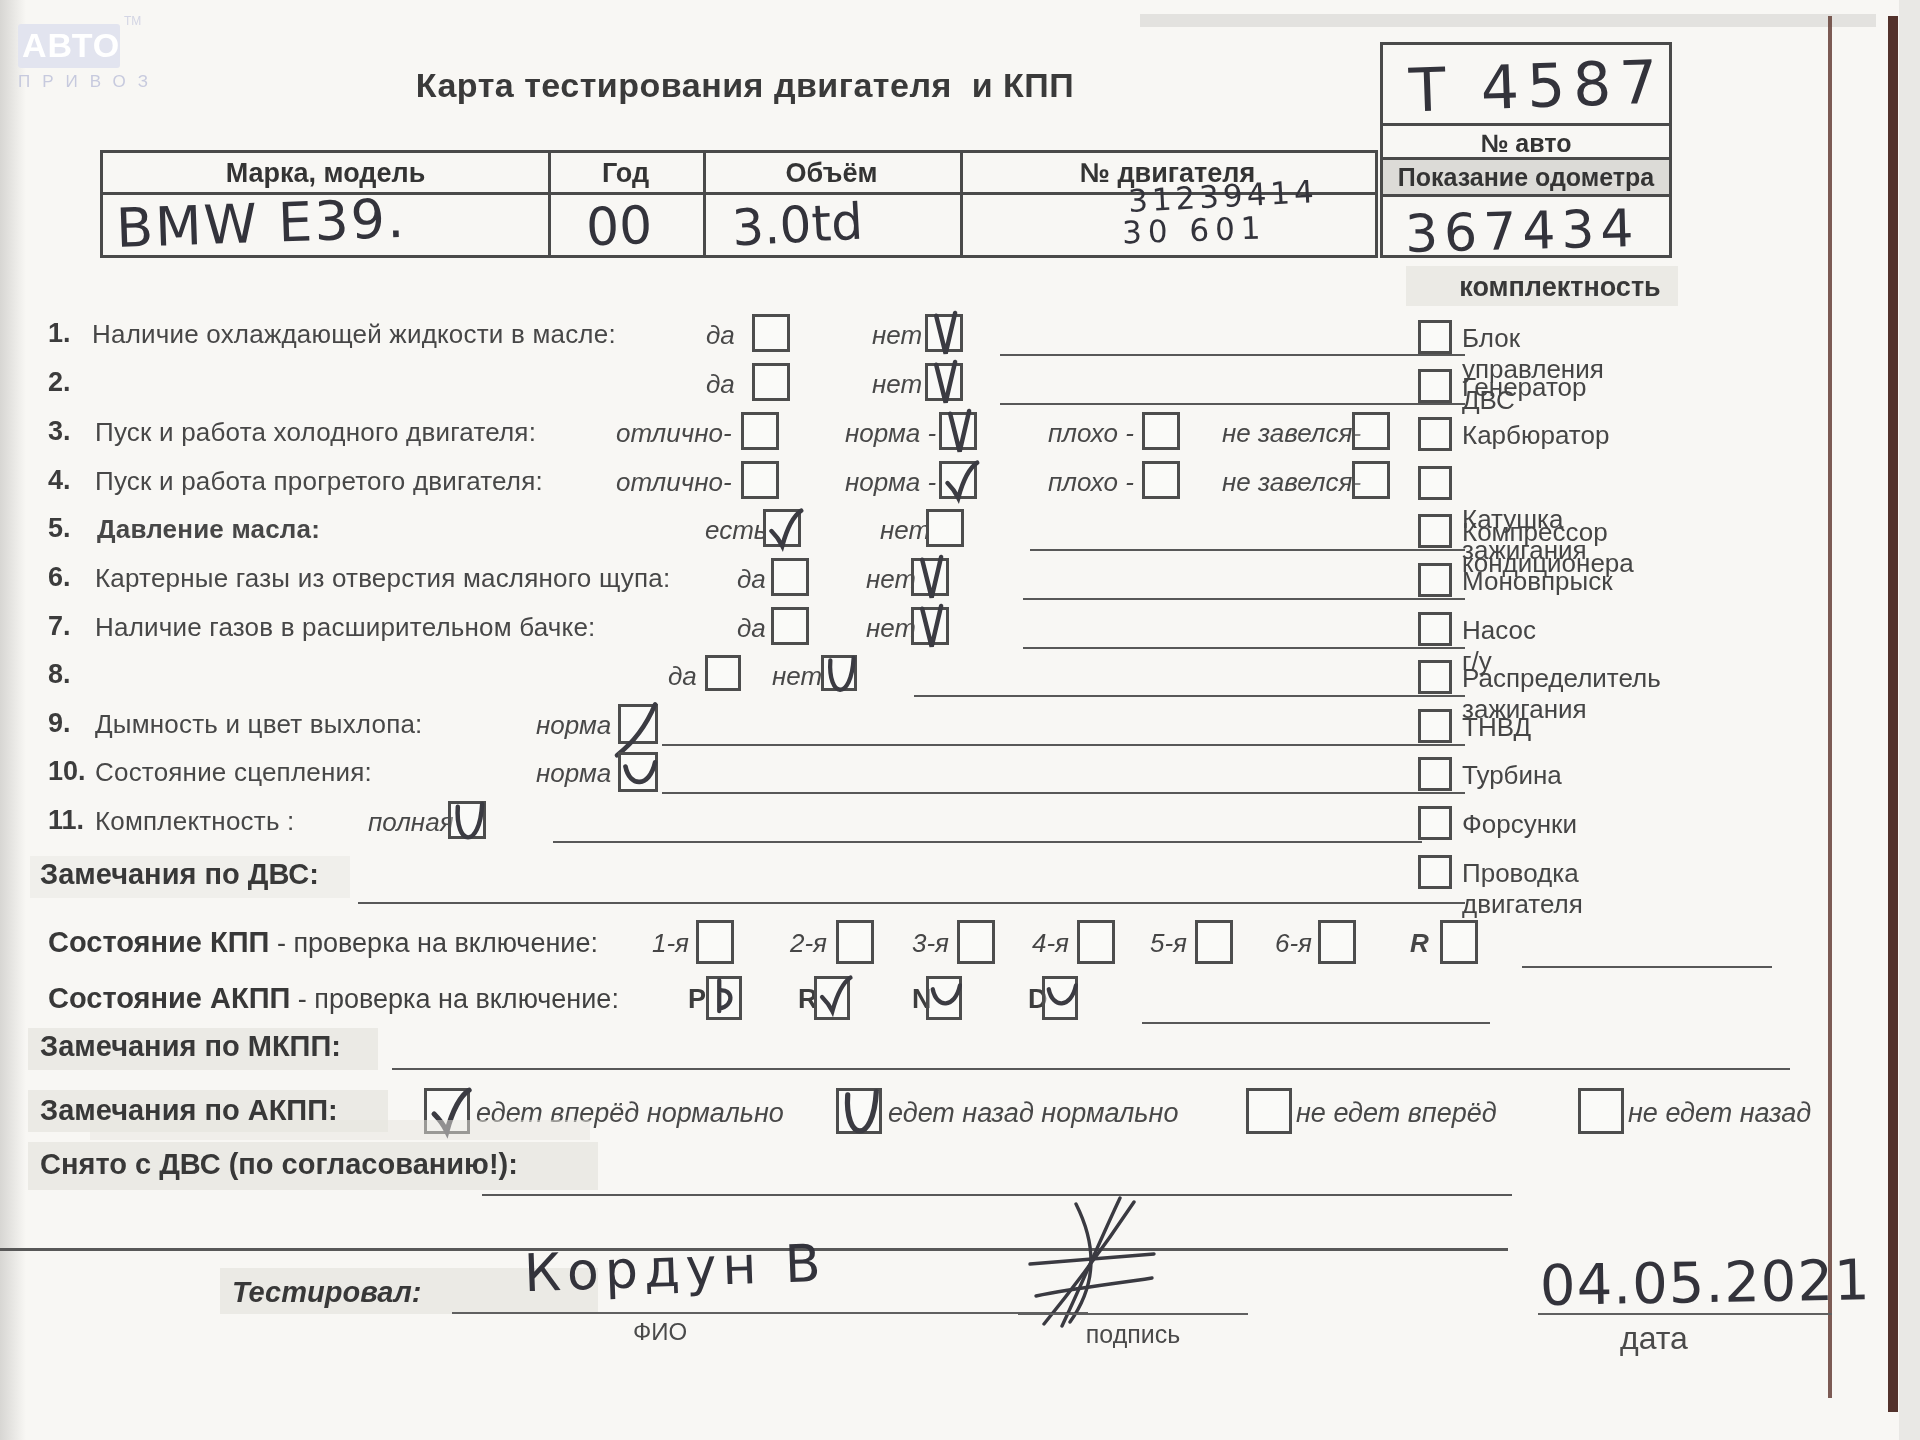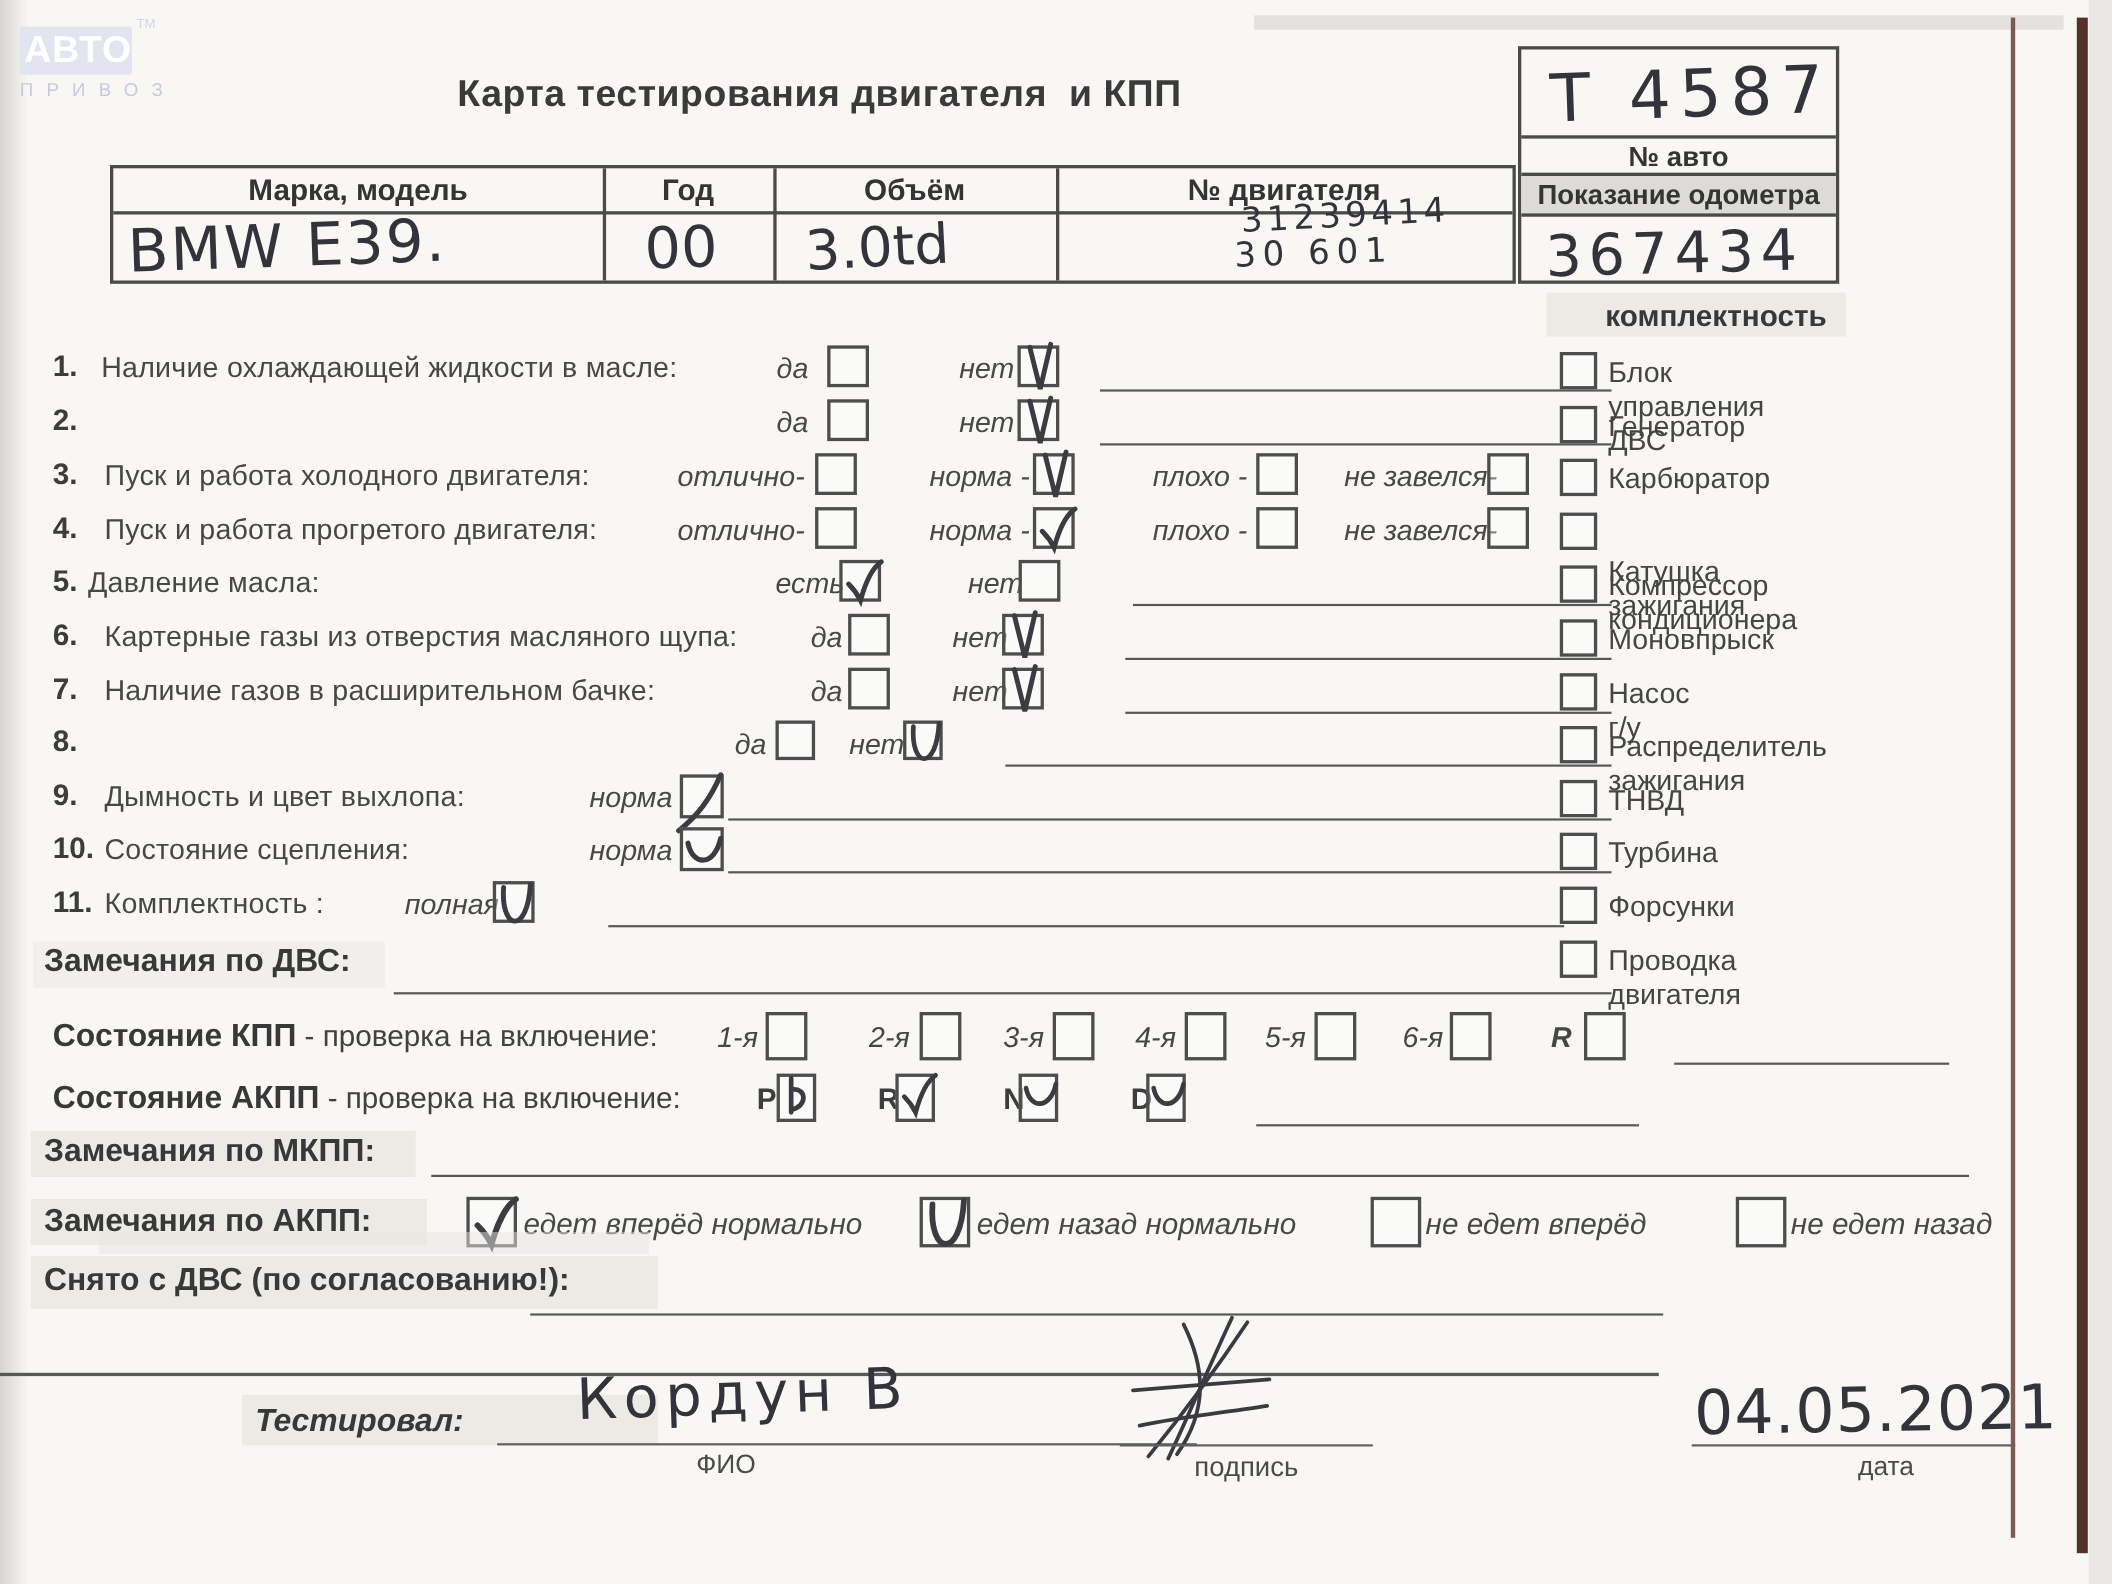--- a/index.html
+++ b/index.html
@@ -157,21 +157,21 @@
     </svg>
           </span>
         </span>
         <span class="abs opt-label" style="left:1048px;top:8px;">плохо -</span>
         <span class="cbox" style="left:1142px;top:2px;width:38px;height:38px;"></span>
         <span class="abs opt-label" style="left:1222px;top:8px;">не завелся-</span>
         <span class="cbox" style="left:1352px;top:2px;width:38px;height:38px;"></span>
       </div>
       <div class="abs" style="left:0;top:507px;width:1800px;height:48px;">
         <span class="abs num" style="left:48px;top:6px;">5.</span>
-        <span class="abs row-label" style="left:80px;top:7px;">Давление масла:</span>
+        <span class="abs row-label" style="left:97px;top:7px;font-weight:bold;">Давление масла:</span>
         <span class="abs opt-label" style="left:705px;top:8px;">есть</span>
         <span class="cbox" style="left:763px;top:2px;width:38px;height:38px;">
           <span style="position:absolute;left:-4px;top:-4px;pointer-events:none;">
     <svg width="46" height="46" viewBox="0 0 34 34" style="overflow:visible">
       <path d="M7,17 C11,21 13,24 15,28 C18,17 23,6 29,2" fill="none" stroke="#3b3b42" stroke-width="3.3" stroke-linecap="round"></path>
     </svg>
           </span>
         </span>
         <span class="abs opt-label" style="left:880px;top:8px;">нет</span>
         <span class="cbox" style="left:926px;top:2px;width:38px;height:38px;"></span>
@@ -366,15 +366,15 @@
         <path d="M28,72 L152,62"></path>
         <path d="M34,104 C72,96 112,92 150,86"></path>
       </g>
     </svg>
   </div>
   <div class="thinline" style="left:1018px;top:1313px;width:230px;"></div>
   <div class="abs caption" style="left:1068px;top:1320px;width:130px;text-align:center;font-size:25px;">подпись</div>
 
   <div class="abs hand" style="left:1540px;top:1250px;font-size:56px;letter-spacing:1px;transform:rotate(-1deg);">04.05.2021</div>
   <div class="thinline" style="left:1538px;top:1313px;width:294px;"></div>
-  <div class="abs caption" style="left:1620px;top:1320px;width:120px;text-align:right;font-size:24px;">дата</div>
+  <div class="abs caption" style="left:1620px;top:1320px;width:120px;text-align:left;font-size:32px;">дата</div>
 
 </div>
 
 </body></html>

